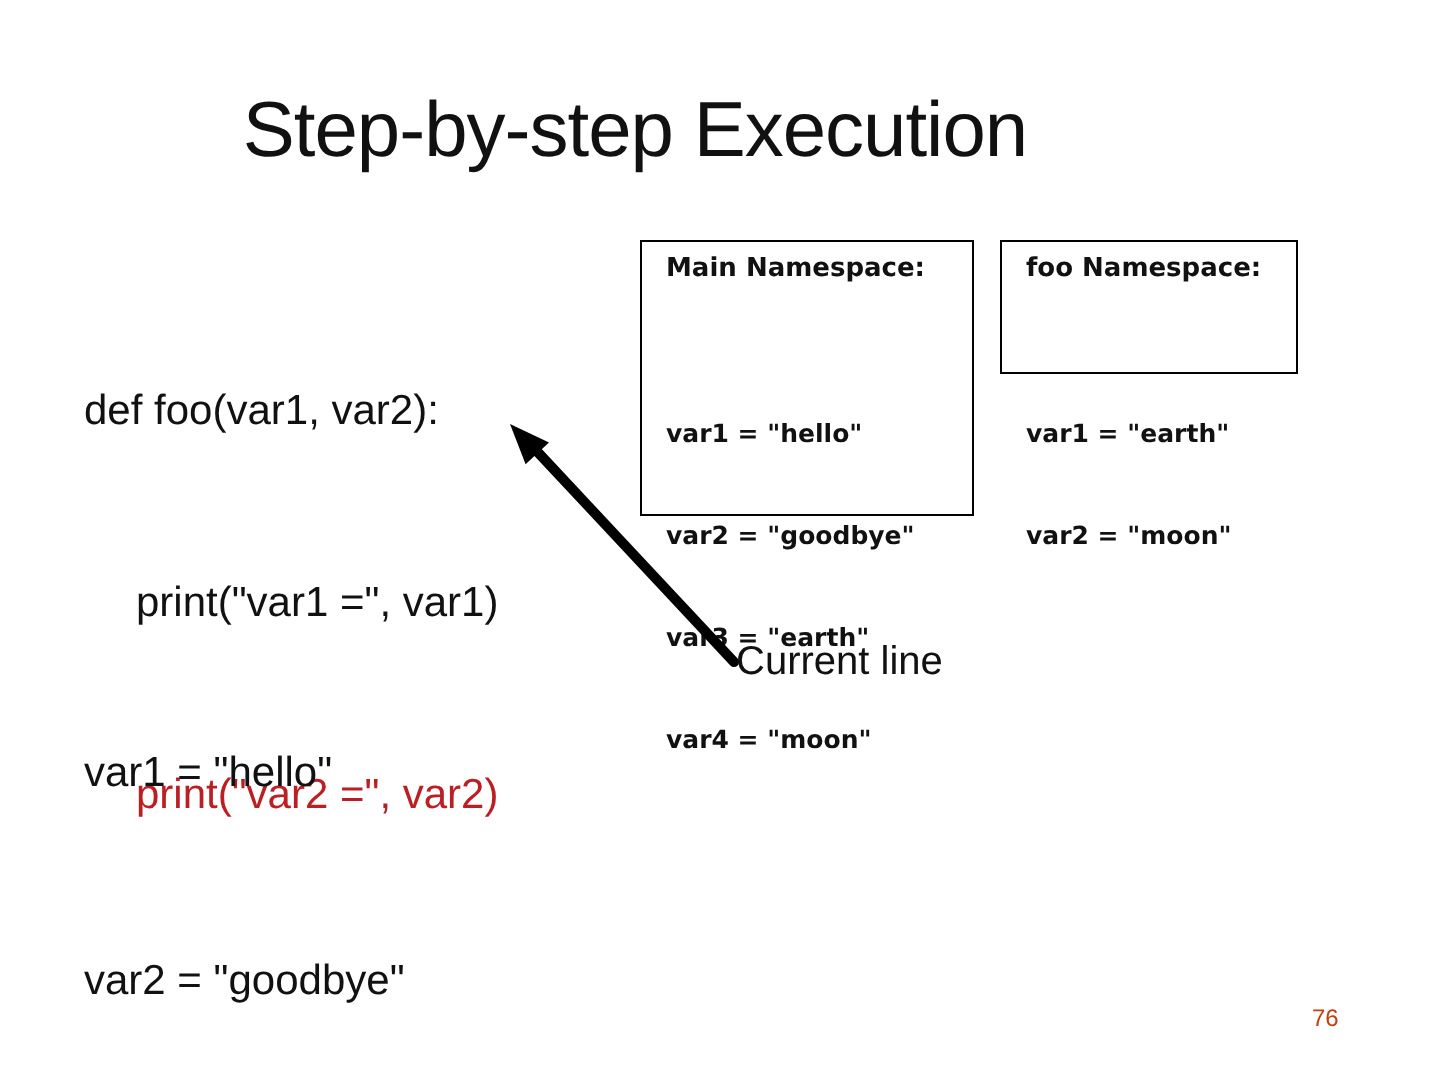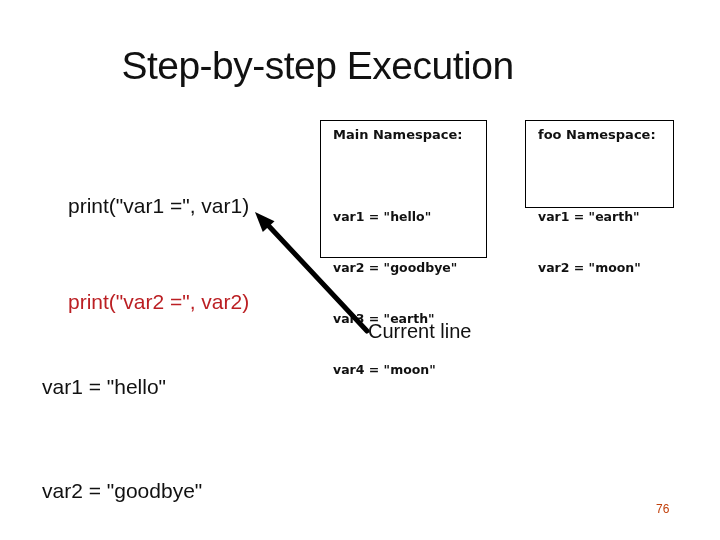--- a/index.html
+++ b/index.html
@@ -34,21 +34,21 @@
     border: 1px solid #000000;
     box-sizing: border-box;
     background: #ffffff;
     font-family: "DejaVu Sans", sans-serif;
     font-weight: bold;
     padding: 6px 8px 0 12px;
   }
   .ns-title { font-size: 13px; margin-bottom: 32px; white-space: pre; }
   .ns-vars { font-size: 12.5px; line-height: 17px; white-space: pre; }
   .main-ns { left: 320px; top: 120px; width: 167px; height: 138px; }
-  .foo-ns  { left: 525px; top: 120px; width: 149px; height: 88px; }
+  .foo-ns  { left: 500px; top: 120px; width: 149px; height: 67px; }
 
   .current-line-label {
     position: absolute;
     left: 368px; top: 320px;
     font-size: 20px;
   }
 
   .page-number {
     position: absolute;
     left: 656px; top: 502px;
@@ -63,20 +63,21 @@
   }
 </style>
 </head>
 <body>
 
 <div class="slide">
 
   <h1 class="title">Step-by-step Execution</h1>
 
   <div class="code code-top">
+    <div class="code-line">def foo(var1, var2):</div>
     <div class="code-line indent">print("var1 =", var1)</div>
     <div class="code-line indent red-line">print("var2 =", var2)</div>
   </div>
 
   <div class="ns-box main-ns">
     <div class="ns-title">Main Namespace:</div>
     <div class="ns-vars">
       <div>var1 = "hello"</div>
       <div>var2 = "goodbye"</div>
       <div>var3 = "earth"</div>

